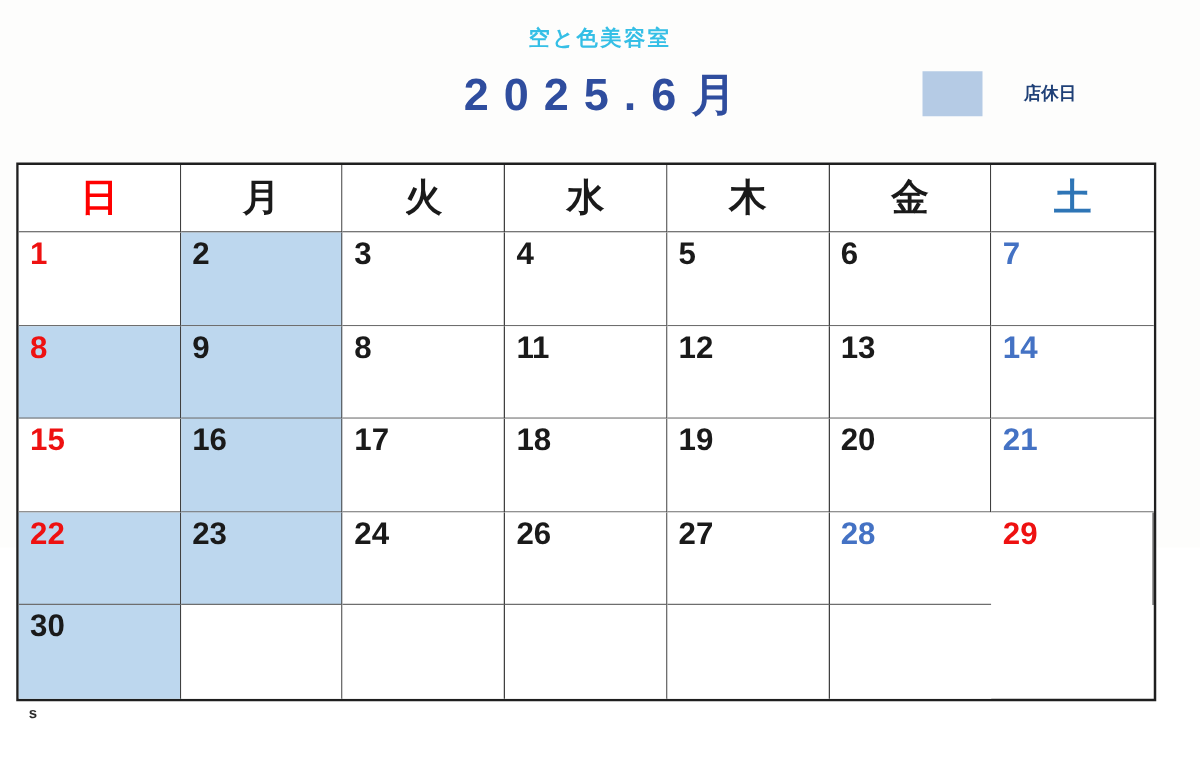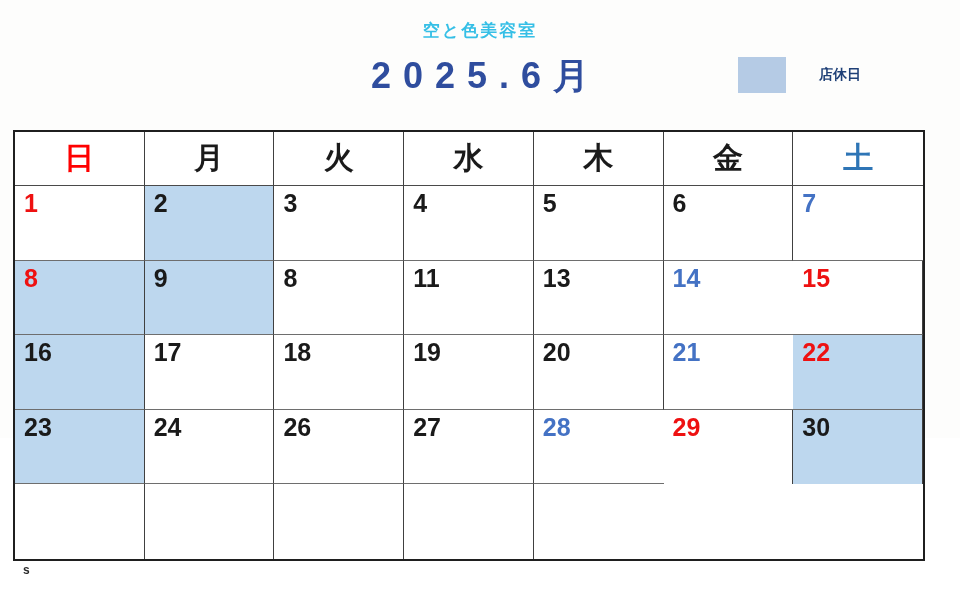--- a/index.html
+++ b/index.html
@@ -125,20 +125,21 @@
       <div class="cell col-1 holiday"><span class="num">2</span></div>
       <div class="cell col-2"><span class="num">3</span></div>
       <div class="cell col-3"><span class="num">4</span></div>
       <div class="cell col-4"><span class="num">5</span></div>
       <div class="cell col-5"><span class="num">6</span></div>
       <div class="cell col-6 last-col"><span class="num">7</span></div>
       <div class="cell col-0 holiday"><span class="num">8</span></div>
       <div class="cell col-1 holiday"><span class="num">9</span></div>
       <div class="cell col-2"><span class="num">8</span></div>
       <div class="cell col-3"><span class="num">11</span></div>
+      <div class="cell col-4"><span class="num">12</span></div>
       <div class="cell col-5"><span class="num">13</span></div>
       <div class="cell col-6 last-col"><span class="num">14</span></div>
       <div class="cell col-0"><span class="num">15</span></div>
       <div class="cell col-1 holiday"><span class="num">16</span></div>
       <div class="cell col-2"><span class="num">17</span></div>
       <div class="cell col-3"><span class="num">18</span></div>
       <div class="cell col-4"><span class="num">19</span></div>
       <div class="cell col-5"><span class="num">20</span></div>
       <div class="cell col-6 last-col"><span class="num">21</span></div>
       <div class="cell col-0 holiday"><span class="num">22</span></div>

